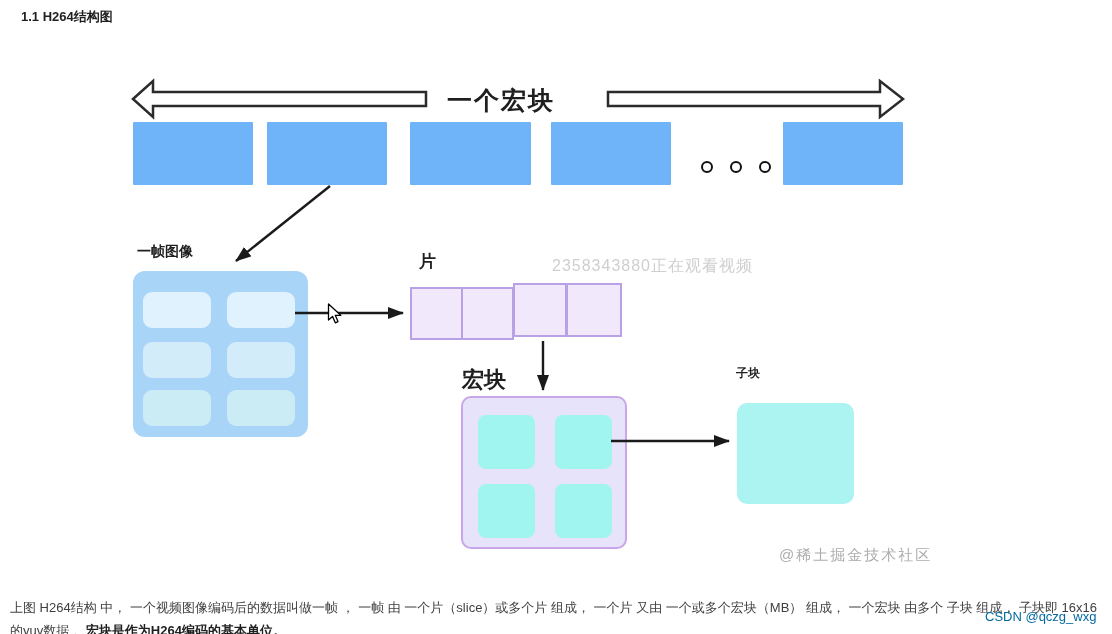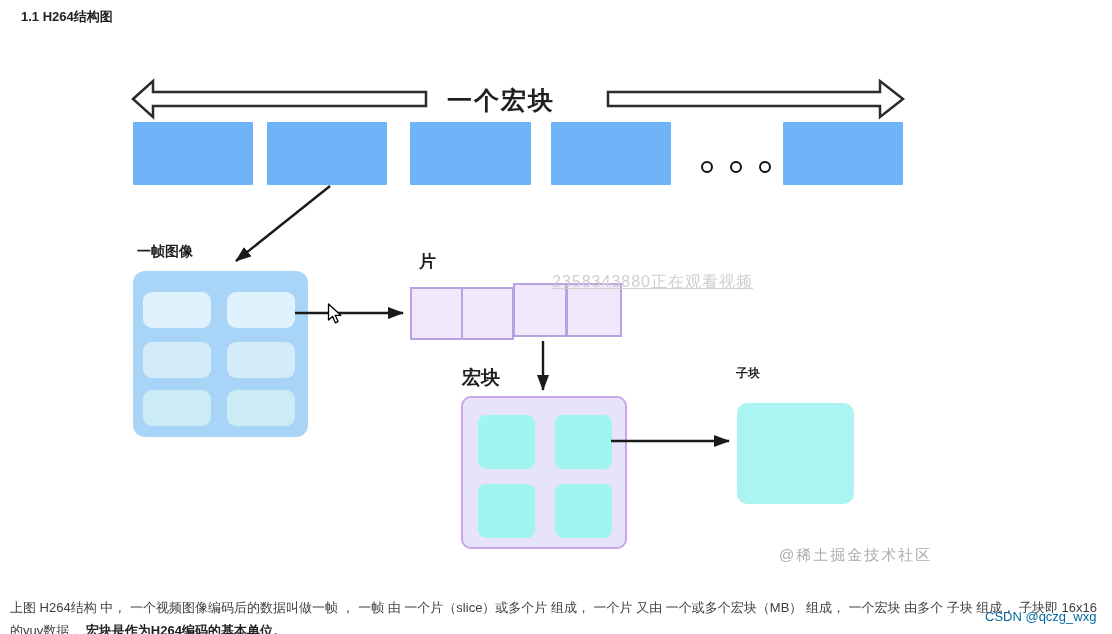--- a/index.html
+++ b/index.html
@@ -28,30 +28,30 @@
   .fc-r1{background:#E0F2FD;top:21px;} .fc-r2{background:#D3ECFA;top:71px;} .fc-r3{background:#CBEBF5;top:119px;}
   .fc-c1{left:10px;} .fc-c2{left:94px;}
   
   #slice-label{left:419px;top:250px;font-size:17px;font-weight:600;z-index:2;}
   .scell{position:absolute;background:#F2E8FB;border:2px solid #B9A1E6;z-index:1;}
   #sc1{left:410px;top:287px;width:49px;height:49px;}
   #sc2{left:461px;top:287px;width:49px;height:49px;}
   #sc3{left:513px;top:283px;width:50px;height:50px;}
   #sc4{left:566px;top:283px;width:52px;height:50px;}
   
-  #macro-label{left:462px;top:365px;font-size:19px;font-weight:600;z-index:2;}
+  #macro-label{left:462px;top:365px;font-size:22px;font-weight:600;z-index:2;}
   #macro-box{left:461px;top:396px;width:162px;height:149px;background:#E7E3FB;border:2px solid #C9A6EA;border-radius:10px;z-index:1;}
   .mcell{position:absolute;width:57px;height:54px;background:#A0F5F0;border-radius:8px;}
   #mc1{left:15px;top:17px;} #mc2{left:92px;top:17px;}
   #mc3{left:15px;top:86px;} #mc4{left:92px;top:86px;}
   
   #sub-label{left:736px;top:365px;font-size:12px;font-weight:600;z-index:2;}
   #sub-box{left:737px;top:403px;width:117px;height:101px;background:#ABF4F1;border-radius:10px;z-index:1;}
   
-  #wm-viewer{left:552px;top:272px;font-size:16px;color:#cfcfcf;letter-spacing:1px;z-index:4;text-decoration:underline;}
+  #wm-viewer{left:552px;top:256px;font-size:16px;color:#cfcfcf;letter-spacing:1px;z-index:4;}
   #wm-community{left:779px;top:546px;font-size:15px;color:#adadad;letter-spacing:2px;z-index:4;}
   #wm-csdn{left:985px;top:609px;font-size:13px;color:#0369a1;z-index:4;}
   
   #desc{left:10px;top:584px;width:1098px;font-size:13px;line-height:22.5px;color:#3f3f3f;z-index:2;}
   #desc .bold{font-weight:700;color:#1f1f1f;}
   
   #arrow-layer{left:0;top:0;z-index:5;pointer-events:none;}
   #cursor{left:327px;top:303px;z-index:6;pointer-events:none;}
 </style>
 </head>

